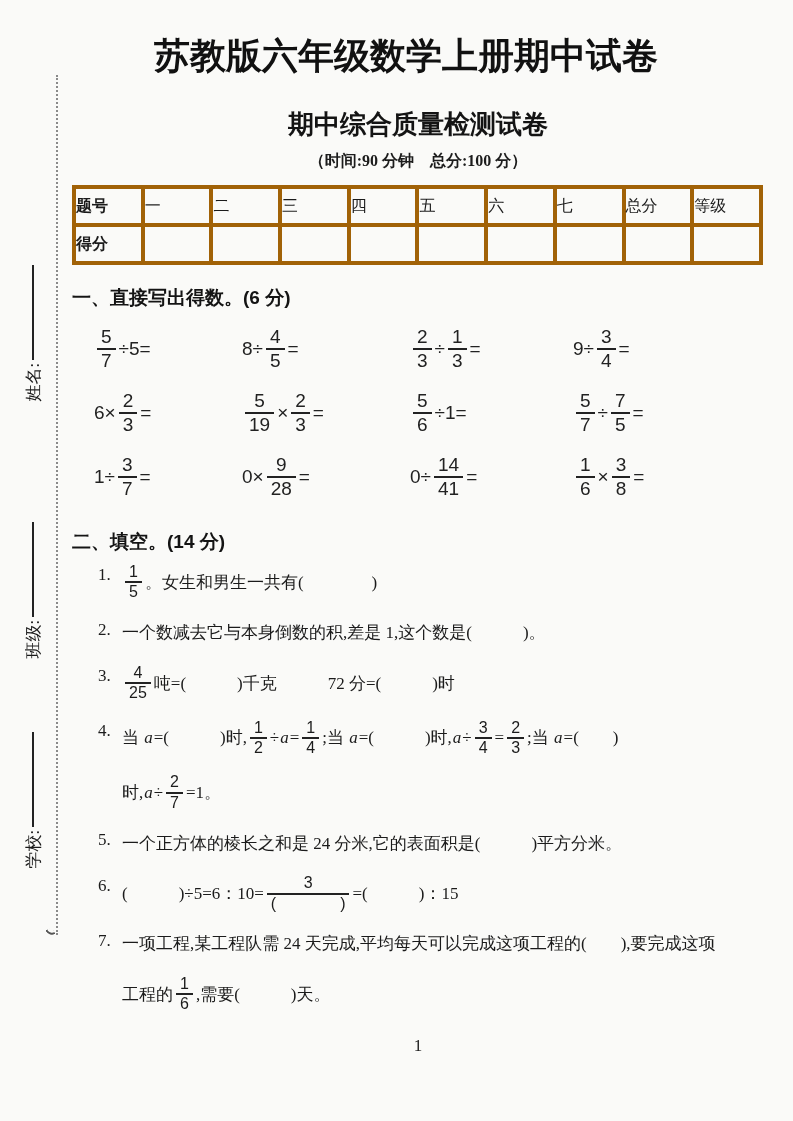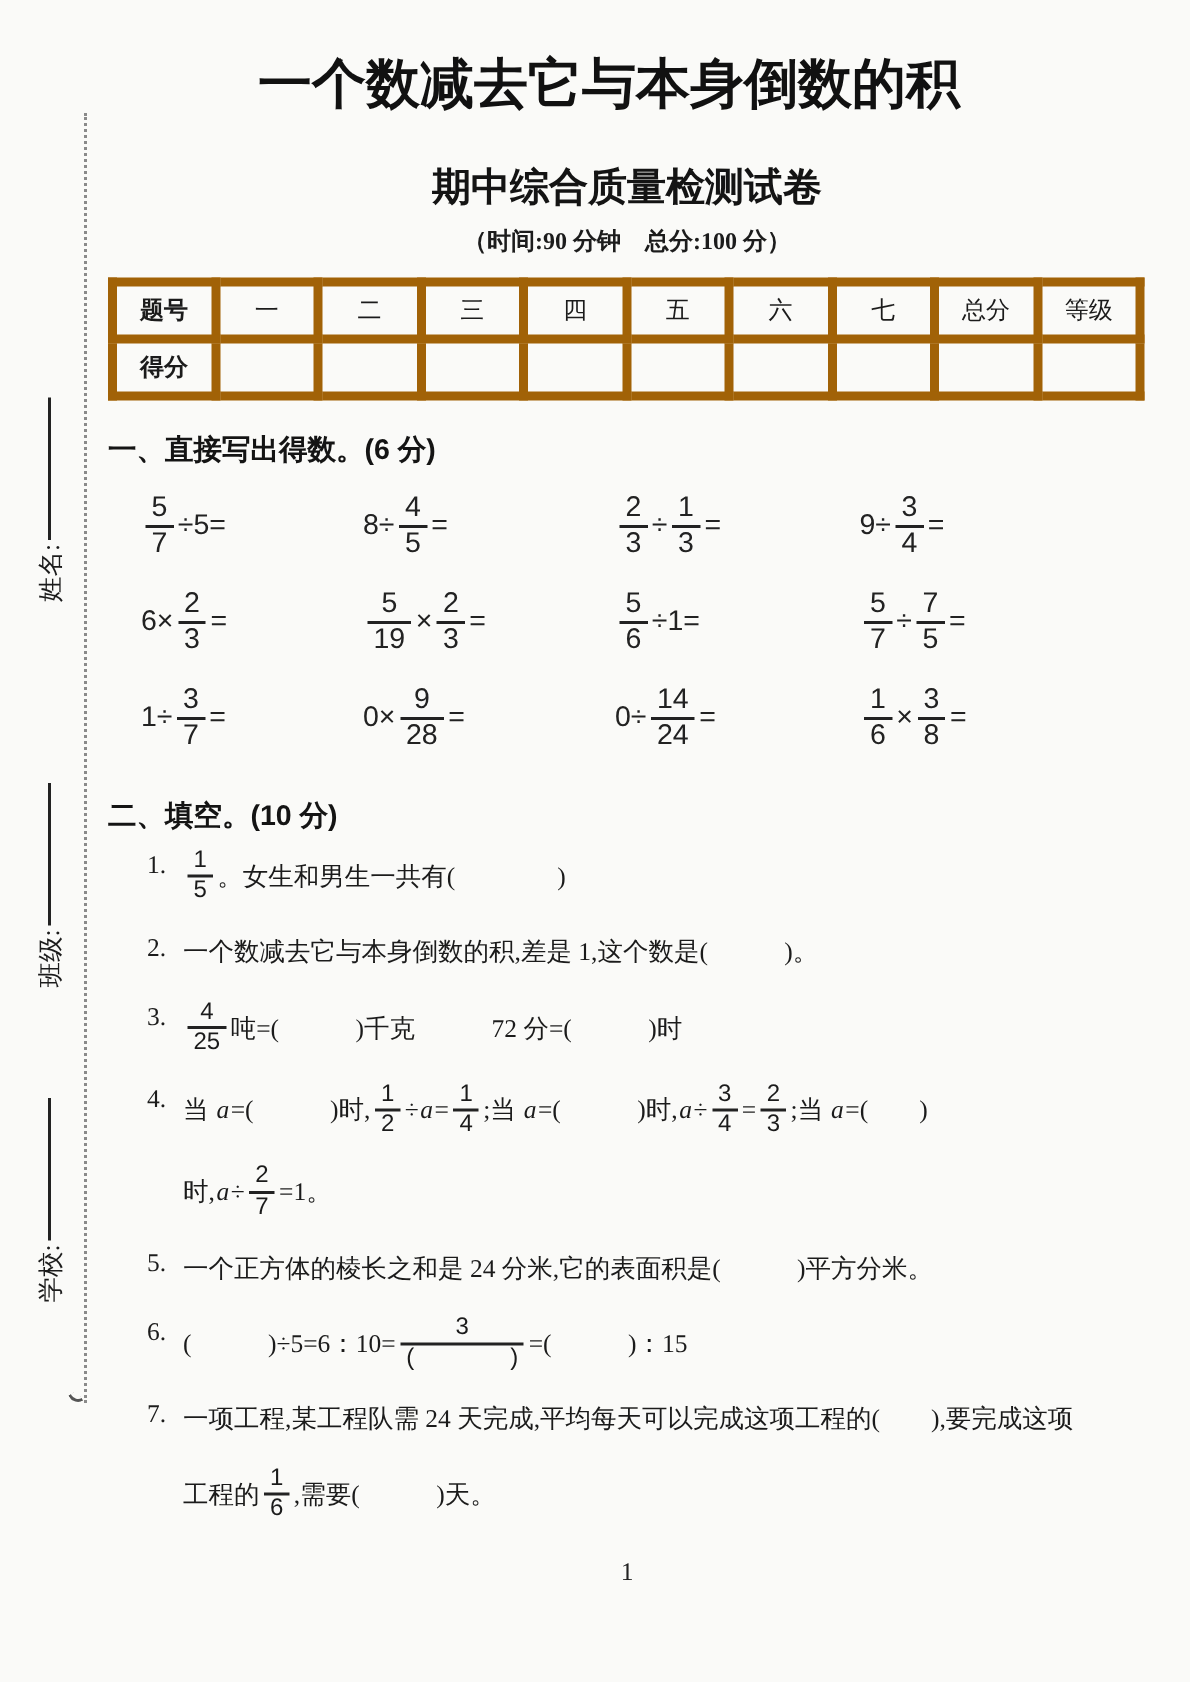--- a/index.html
+++ b/index.html
@@ -13,21 +13,21 @@
   .vlabel { position:absolute; left:-67px; width:200px; height:26px; display:flex; align-items:center; justify-content:center; transform:rotate(-90deg); font-family:"Liberation Serif", serif; font-size:17px; color:#1b1b1b; white-space:pre; }
   .vline { display:inline-block; width:95px; height:0; border-bottom:2px solid #222; margin-left:3px; }
 
   .content { position:absolute; left:72px; top:0; width:692px; }
 
   .title { margin-top:32px; text-align:center; font-size:36px; font-weight:bold; letter-spacing:0px; color:#111; padding-right:24px; }
   .subtitle { margin-top:26px; text-align:center; font-size:26px; font-weight:bold; color:#141414; }
   .meta { margin-top:9px; text-align:center; font-size:16px; font-weight:bold; font-family:"Liberation Serif", serif; white-space:pre; }
 
   table.score { margin-top:13px; width:691px; border-collapse:collapse; table-layout:fixed; }
-  table.score th, table.score td { border:6px solid #a16207; height:38px; text-align:center; font-size:16px; font-weight:500; color:#1b1b1b; }
+  table.score th, table.score td { border:4px solid #a16207; height:38px; text-align:left; font-size:16px; font-weight:500; color:#1b1b1b; }
   table.score th:first-child, table.score td.rowhead { font-weight:bold; }
 
   .sec-head { margin-top:20px; font-size:19px; font-weight:bold; color:#141414; white-space:pre; }
 
   .calc-grid { margin-top:6px; padding-left:22px; display:grid; grid-template-columns:148px 168px 163px 1fr; }
   .calc-cell { height:64px; display:flex; align-items:center; font-size:19px; white-space:pre; color:#222; }
 
   .items { margin-top:8px; padding-left:26px; }
   .item { display:flex; margin-bottom:16px; }
   .ino { width:24px; flex:0 0 24px; font-family:"Liberation Serif", serif; font-size:17px; padding-top:2px; }
@@ -58,21 +58,21 @@
   </div>
   <div class="vlabel" style="top:577px">
     <span>班级:</span><span class="vline"></span>
   </div>
   <div class="vlabel" style="top:787px">
     <span>学校:</span><span class="vline"></span>
   </div>
 
   <div class="content">
 
-    <h1 class="title">一个数减去它与本身倒数的积</h1>
+    <h1 class="title">苏教版六年级数学上册期中试卷</h1>
     <h2 class="subtitle">期中综合质量检测试卷</h2>
     <div class="meta">（时间:90 分钟　总分:100 分）</div>
 
     <table class="score">
       <tbody>
           <tr>
         <th>题号</th>
         <th>一</th>
         <th>二</th>
         <th>三</th>
@@ -103,25 +103,25 @@
       <div class="calc-cell"><span class="frac"><span class="fnum">5</span><span class="fden">7</span></span><span>÷5=</span></div>
       <div class="calc-cell"><span>8÷</span><span class="frac"><span class="fnum">4</span><span class="fden">5</span></span><span>=</span></div>
       <div class="calc-cell"><span class="frac"><span class="fnum">2</span><span class="fden">3</span></span><span>÷</span><span class="frac"><span class="fnum">1</span><span class="fden">3</span></span><span>=</span></div>
       <div class="calc-cell"><span>9÷</span><span class="frac"><span class="fnum">3</span><span class="fden">4</span></span><span>=</span></div>
       <div class="calc-cell"><span>6×</span><span class="frac"><span class="fnum">2</span><span class="fden">3</span></span><span>=</span></div>
       <div class="calc-cell"><span class="frac"><span class="fnum">5</span><span class="fden">19</span></span><span>×</span><span class="frac"><span class="fnum">2</span><span class="fden">3</span></span><span>=</span></div>
       <div class="calc-cell"><span class="frac"><span class="fnum">5</span><span class="fden">6</span></span><span>÷1=</span></div>
       <div class="calc-cell"><span class="frac"><span class="fnum">5</span><span class="fden">7</span></span><span>÷</span><span class="frac"><span class="fnum">7</span><span class="fden">5</span></span><span>=</span></div>
       <div class="calc-cell"><span>1÷</span><span class="frac"><span class="fnum">3</span><span class="fden">7</span></span><span>=</span></div>
       <div class="calc-cell"><span>0×</span><span class="frac"><span class="fnum">9</span><span class="fden">28</span></span><span>=</span></div>
-      <div class="calc-cell"><span>0÷</span><span class="frac"><span class="fnum">14</span><span class="fden">24</span></span><span>=</span></div>
+      <div class="calc-cell"><span>0÷</span><span class="frac"><span class="fnum">14</span><span class="fden">41</span></span><span>=</span></div>
       <div class="calc-cell"><span class="frac"><span class="fnum">1</span><span class="fden">6</span></span><span>×</span><span class="frac"><span class="fnum">3</span><span class="fden">8</span></span><span>=</span></div>
     </div>
 
-    <div class="sec-head">二、填空。(10 分)</div>
+    <div class="sec-head">二、填空。(14 分)</div>
     <div class="items">
 
       <div class="item">
         <span class="ino">1.</span>
         <div class="ilines">
           <div class="iline">
               <span class="frac"><span class="fnum">1</span><span class="fden">5</span></span>
               <span>。女生和男生一共有(　　　　)</span>
             </div>
         </div>

